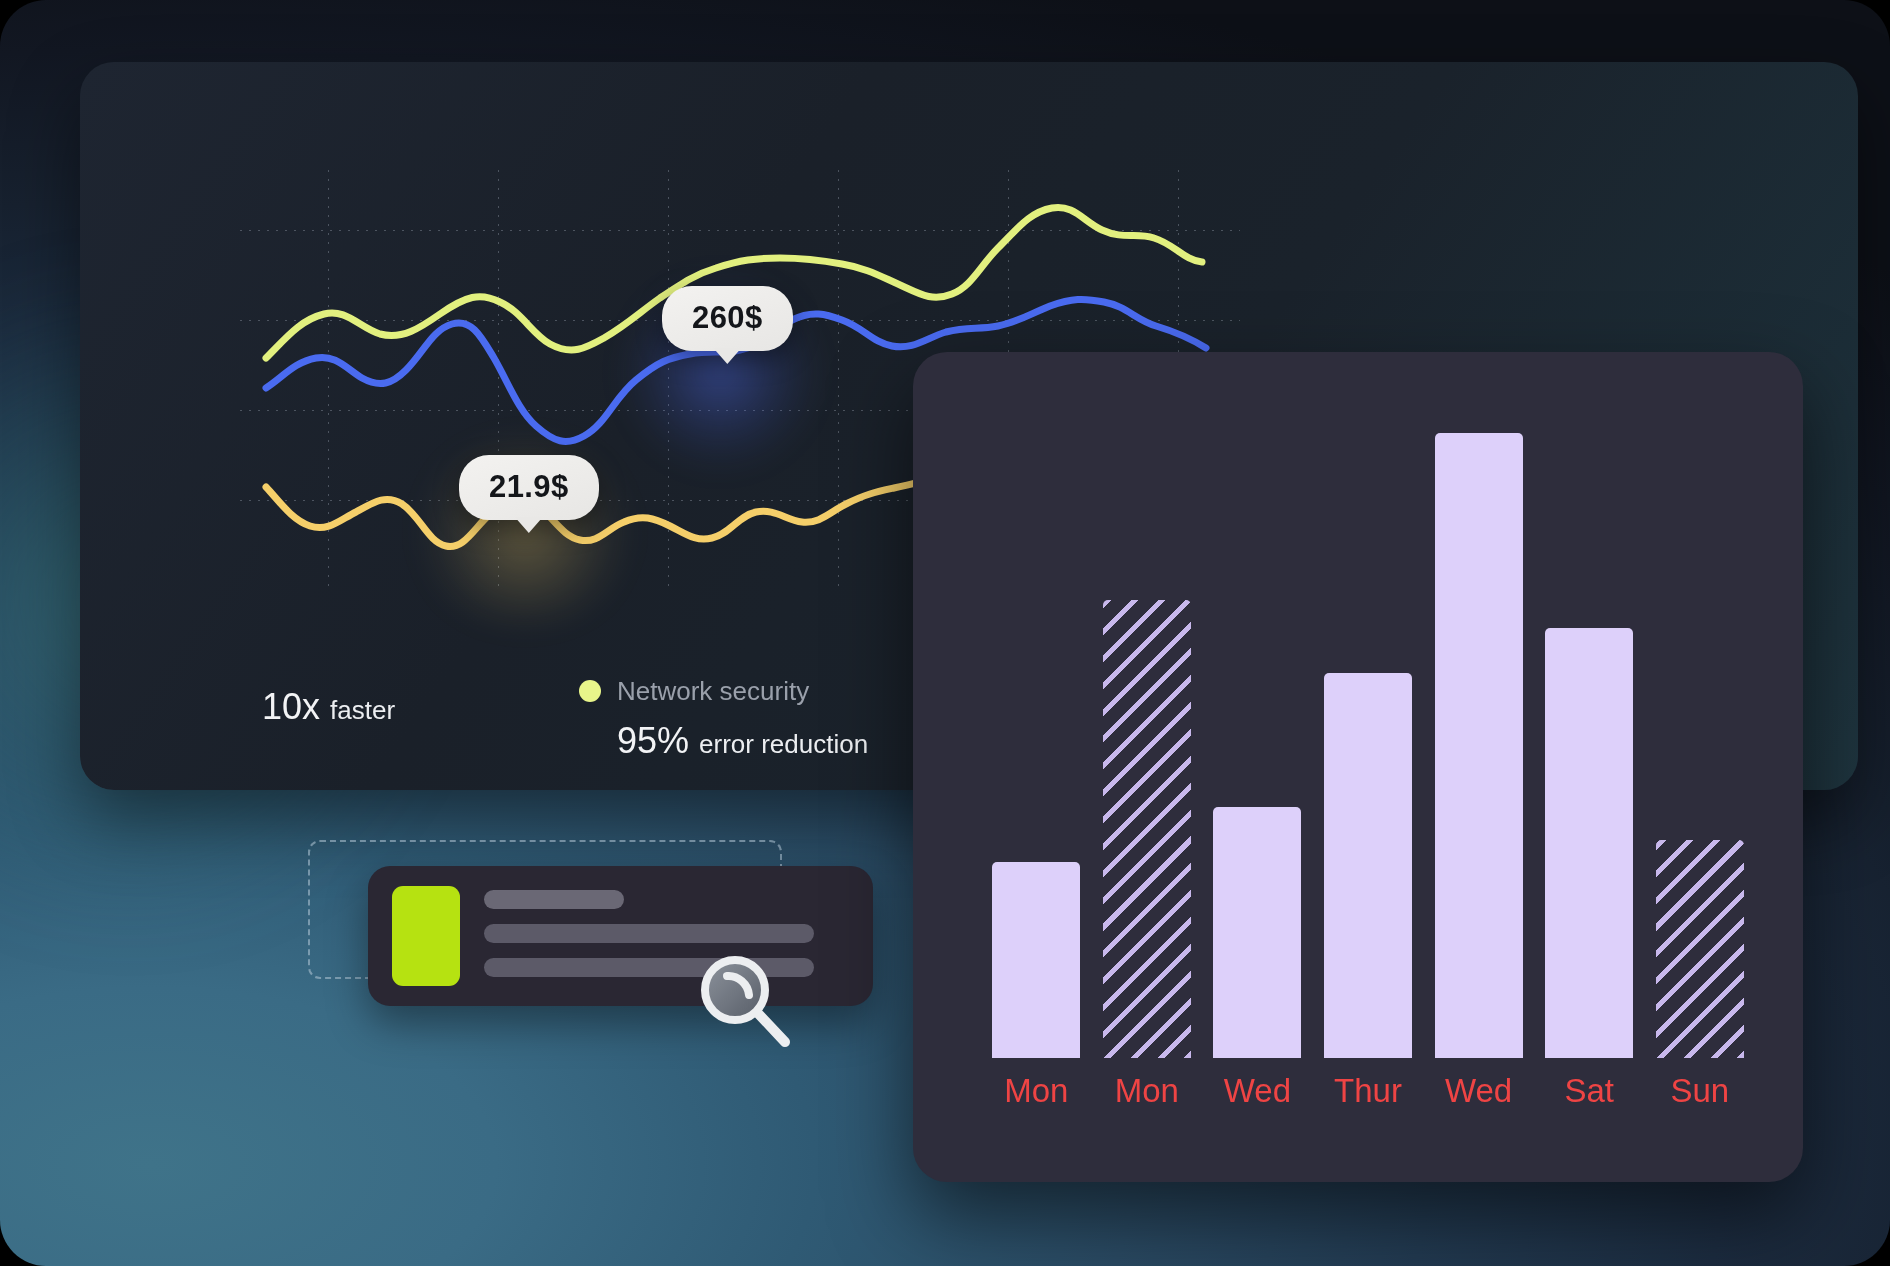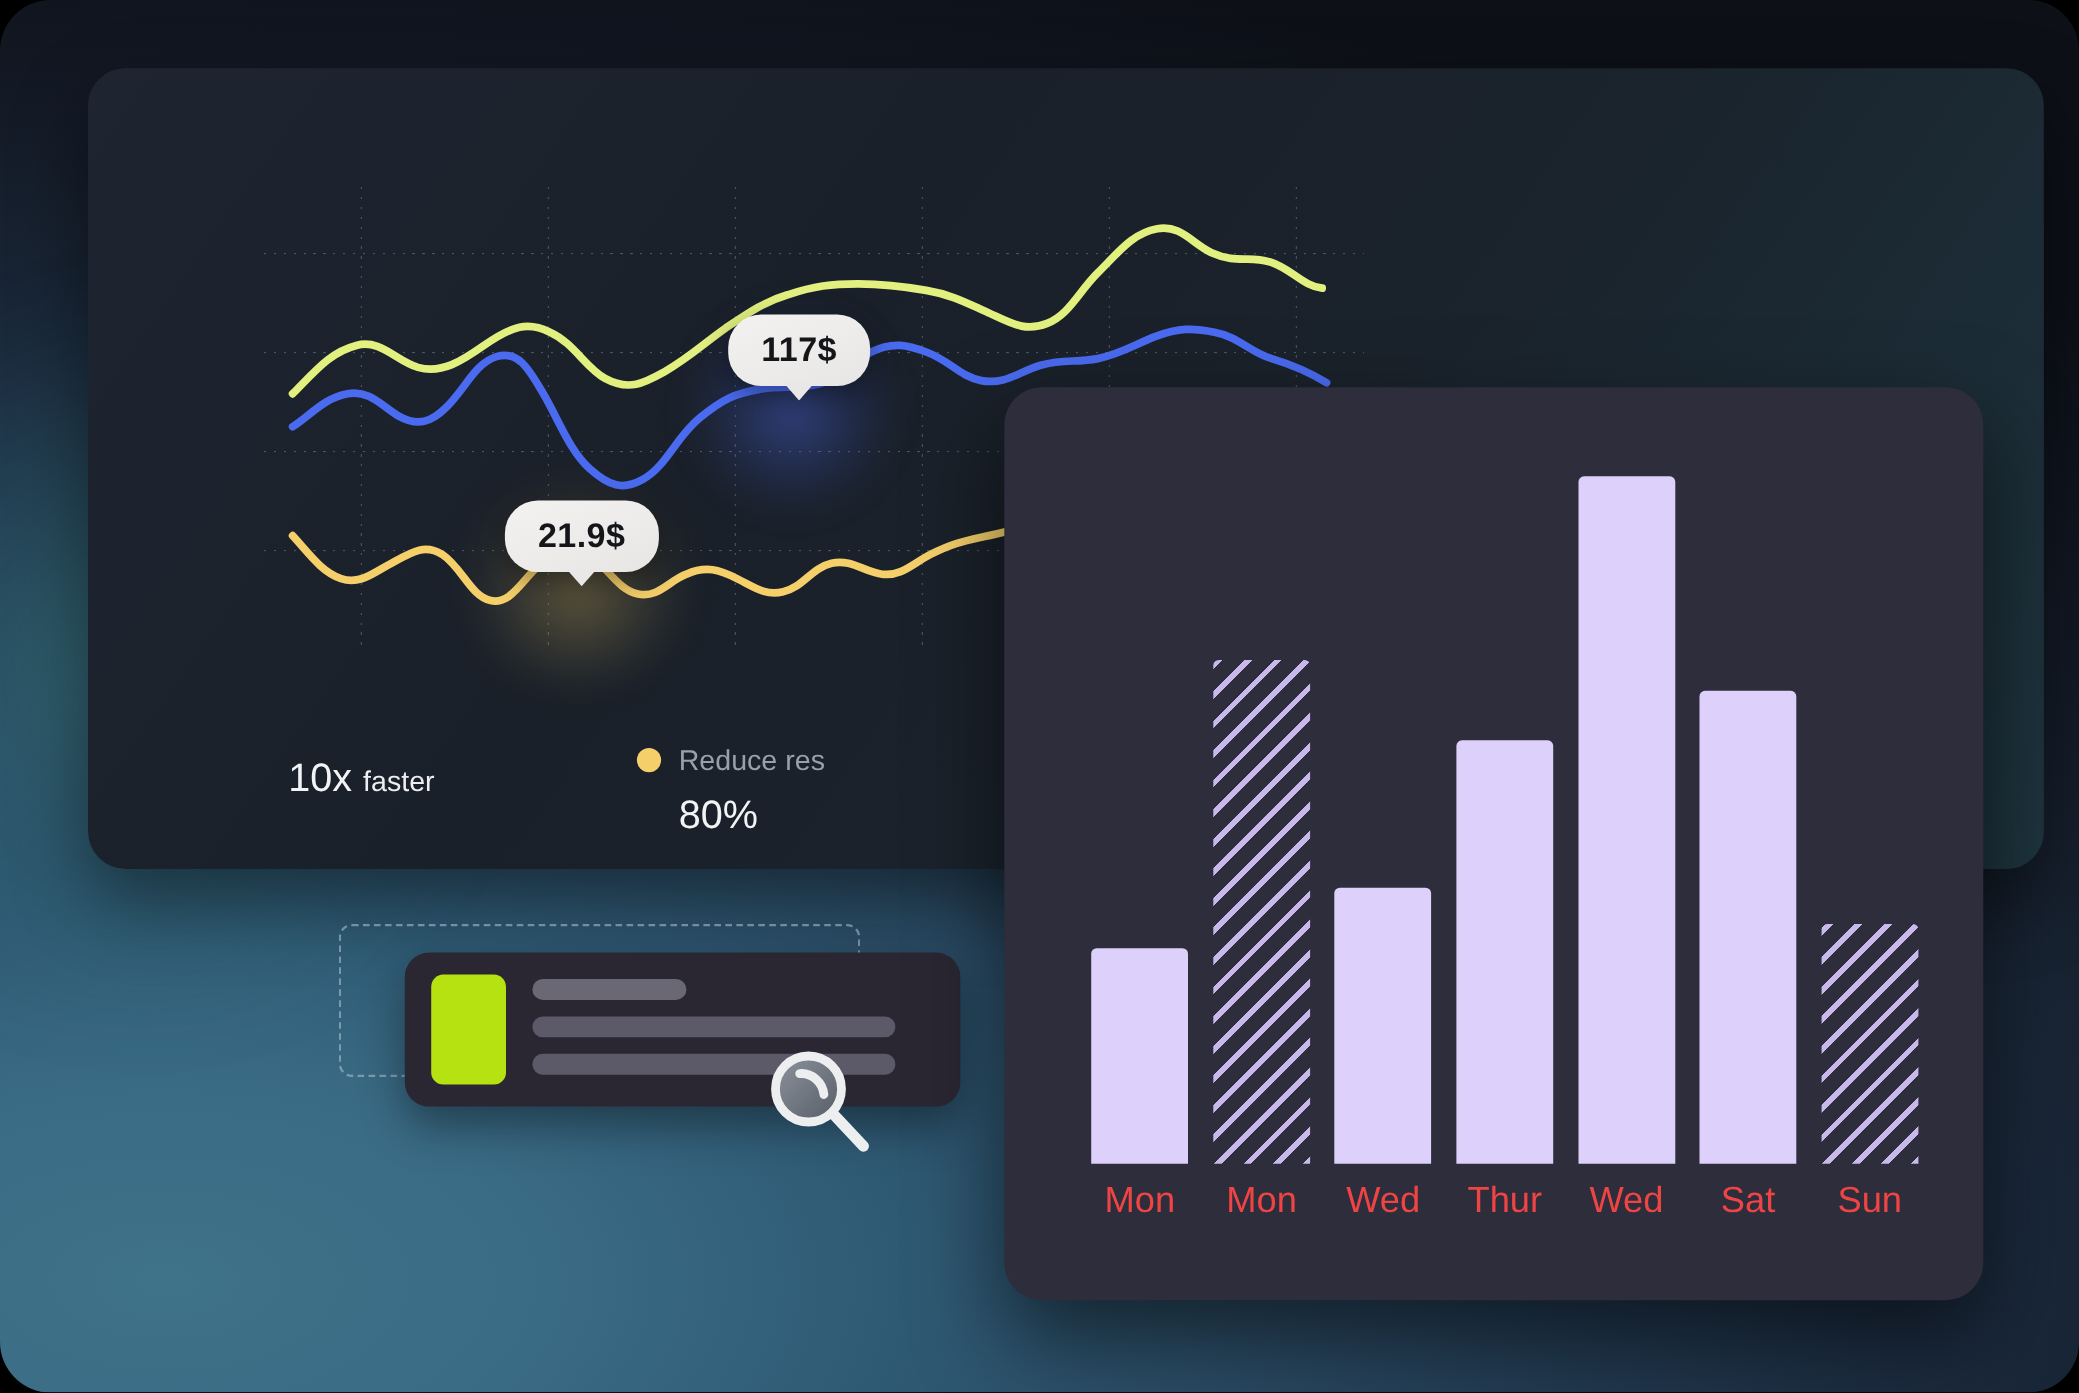--- a/index.html
+++ b/index.html
@@ -320,32 +320,42 @@
            C384,488 394,466 410,452 C428,436 440,430 456,442
            C474,456 482,474 500,478 C518,482 528,466 544,460
            C562,452 574,456 590,464 C606,472 616,480 632,476
            C650,472 658,454 676,450 C694,446 706,458 722,460
            C740,462 750,450 766,442 C786,432 796,430 814,426
            C834,422 846,418 864,414 C884,410 894,396 912,390
            C932,384 942,392 960,400 C980,408 992,414 1010,406
            C1028,398 1038,382 1056,378"></path>
     </svg>
 
-    <div class="tip" id="tip-149">117$</div>
+    <div class="tip" id="tip-149">260$</div>
     <div class="tip" id="tip-219">21.9$</div>
 
     <div class="legend">
 
       <div class="legend-item">
         <div class="legend-value">
           <span>10x</span>
           <span class="sub">faster</span>
         </div>
       </div>
 
+      <div class="legend-item">
+        <div class="legend-head">
+          <span class="dot" style="background:#e8f58a;"></span>
+          <span class="legend-label">Network security</span>
+        </div>
+        <div class="legend-value">
+          <span>95%</span>
+          <span class="sub">error reduction</span>
+        </div>
+      </div>
 
       <div class="legend-item">
         <div class="legend-head">
           <span class="dot" style="background:#f5cf6a;"></span>
           <span class="legend-label">Reduce res</span>
         </div>
         <div class="legend-value">
           <span>80%</span>
           <span class="sub"></span>
         </div>

